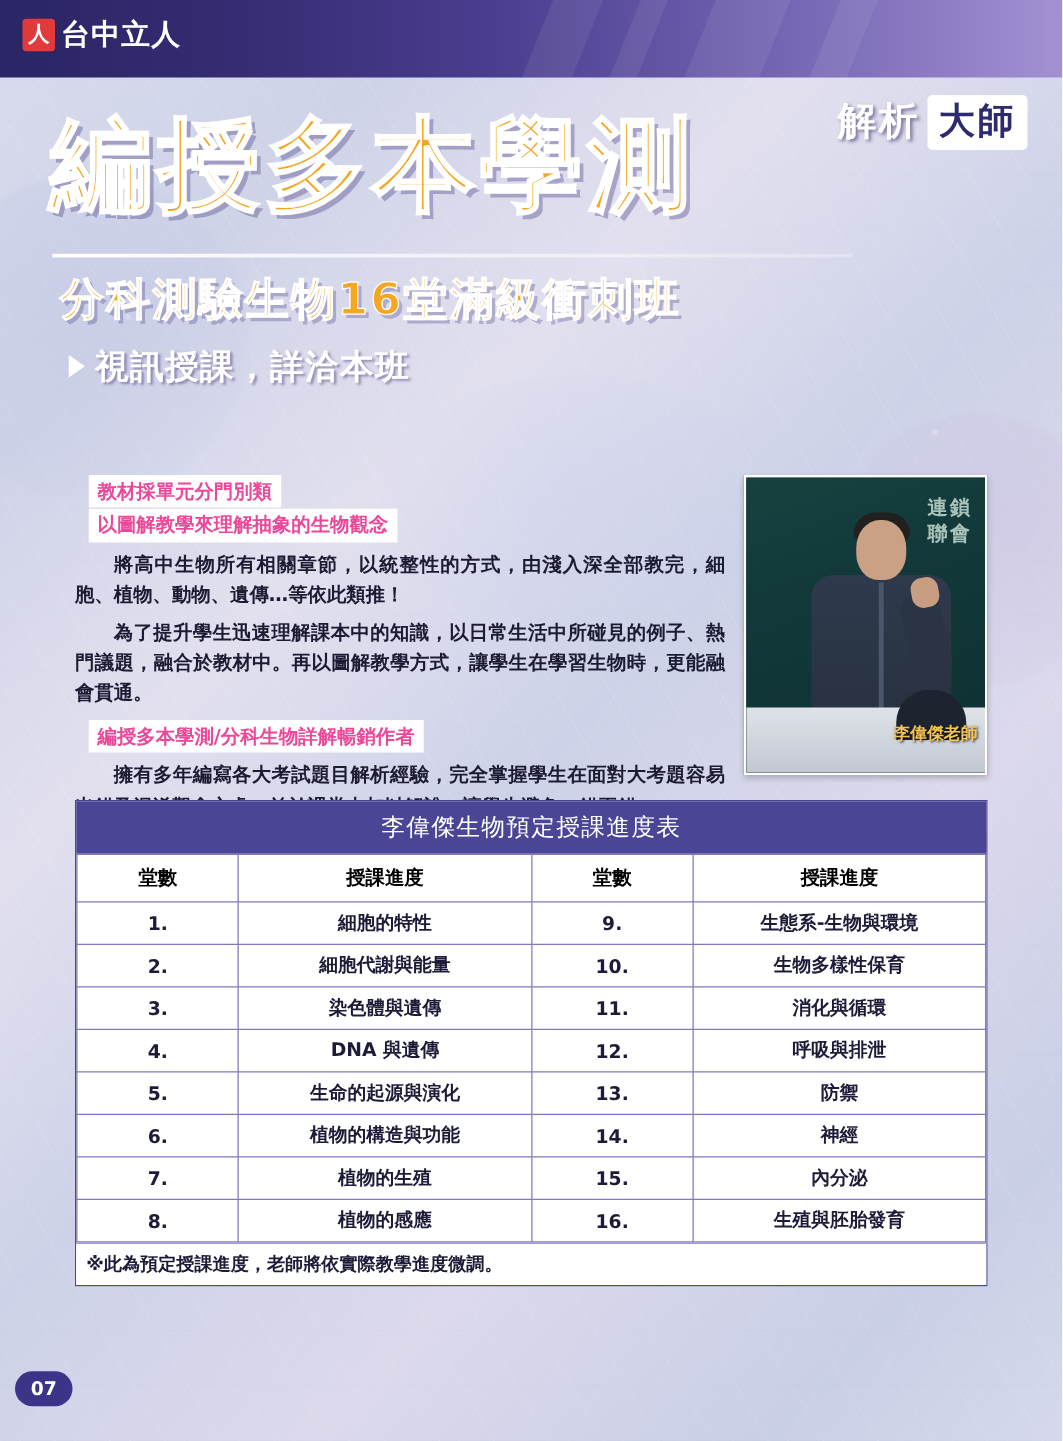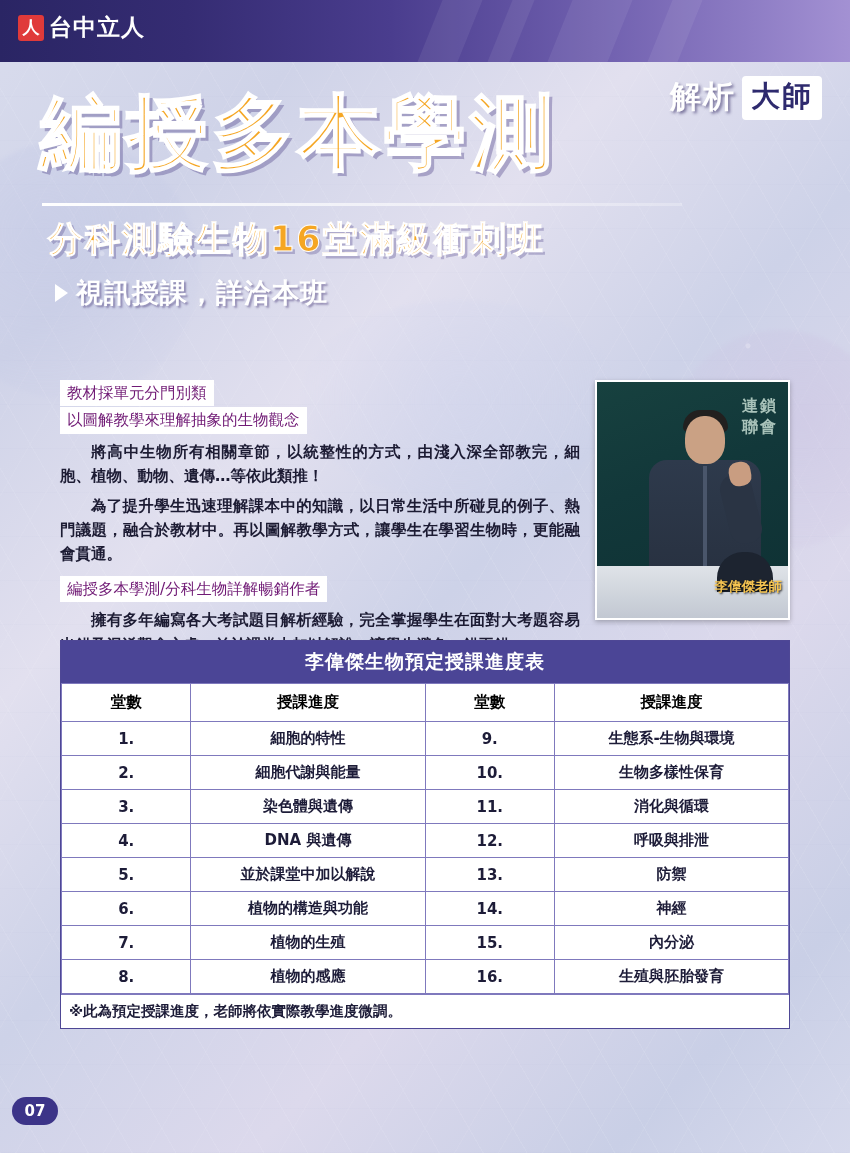--- a/index.html
+++ b/index.html
@@ -162,26 +162,27 @@
 
   
   .content {
     position: absolute;
     left: 60px; top: 380px;
     width: 730px;
   }
   .tag-block {
     display: inline-block;
     background: #ffffff;
-    color: #701a75;
-    font-weight: normal;
+    color: #ec4899;
+    font-weight: bold;
     font-size: 15.5px;
     padding: 2px 7px;
     line-height: 1.45;
     font-family: "DejaVu Sans", sans-serif;
+    margin-left: 11px;
   }
   .tag-lines .tag-block { display: block; width: fit-content; margin-bottom: 1px; }
 
   .para {
     font-size: 15.5px;
     line-height: 1.55;
     color: #1c1b33;
     font-weight: bold;
     margin: 6px 0 0 0;
     font-family: "DejaVu Sans", sans-serif;
@@ -270,21 +271,21 @@
   table.schedule {
     width: 100%;
     border-collapse: collapse;
     font-family: "DejaVu Sans", sans-serif;
   }
   table.schedule caption {
     caption-side: top;
     background: #4b4596;
     color: #ffffff;
     font-size: 19px;
-    font-weight: bold;
+    font-weight: normal;
     letter-spacing: 1px;
     padding: 8px 15px;
   }
   table.schedule th {
     background: #ffffff;
     color: #000000;
     font-size: 15.5px;
     font-weight: bold;
     padding: 8px 0;
     border: 1px solid #7f79bd;
@@ -422,21 +423,21 @@
           <td class="topic">消化與循環</td>
         </tr>
         <tr>
           <td class="num">4.</td>
           <td class="topic">DNA 與遺傳</td>
           <td class="num">12.</td>
           <td class="topic">呼吸與排泄</td>
         </tr>
         <tr>
           <td class="num">5.</td>
-          <td class="topic">並於課堂中加以解說</td>
+          <td class="topic">生命的起源與演化</td>
           <td class="num">13.</td>
           <td class="topic">防禦</td>
         </tr>
         <tr>
           <td class="num">6.</td>
           <td class="topic">植物的構造與功能</td>
           <td class="num">14.</td>
           <td class="topic">神經</td>
         </tr>
         <tr>

